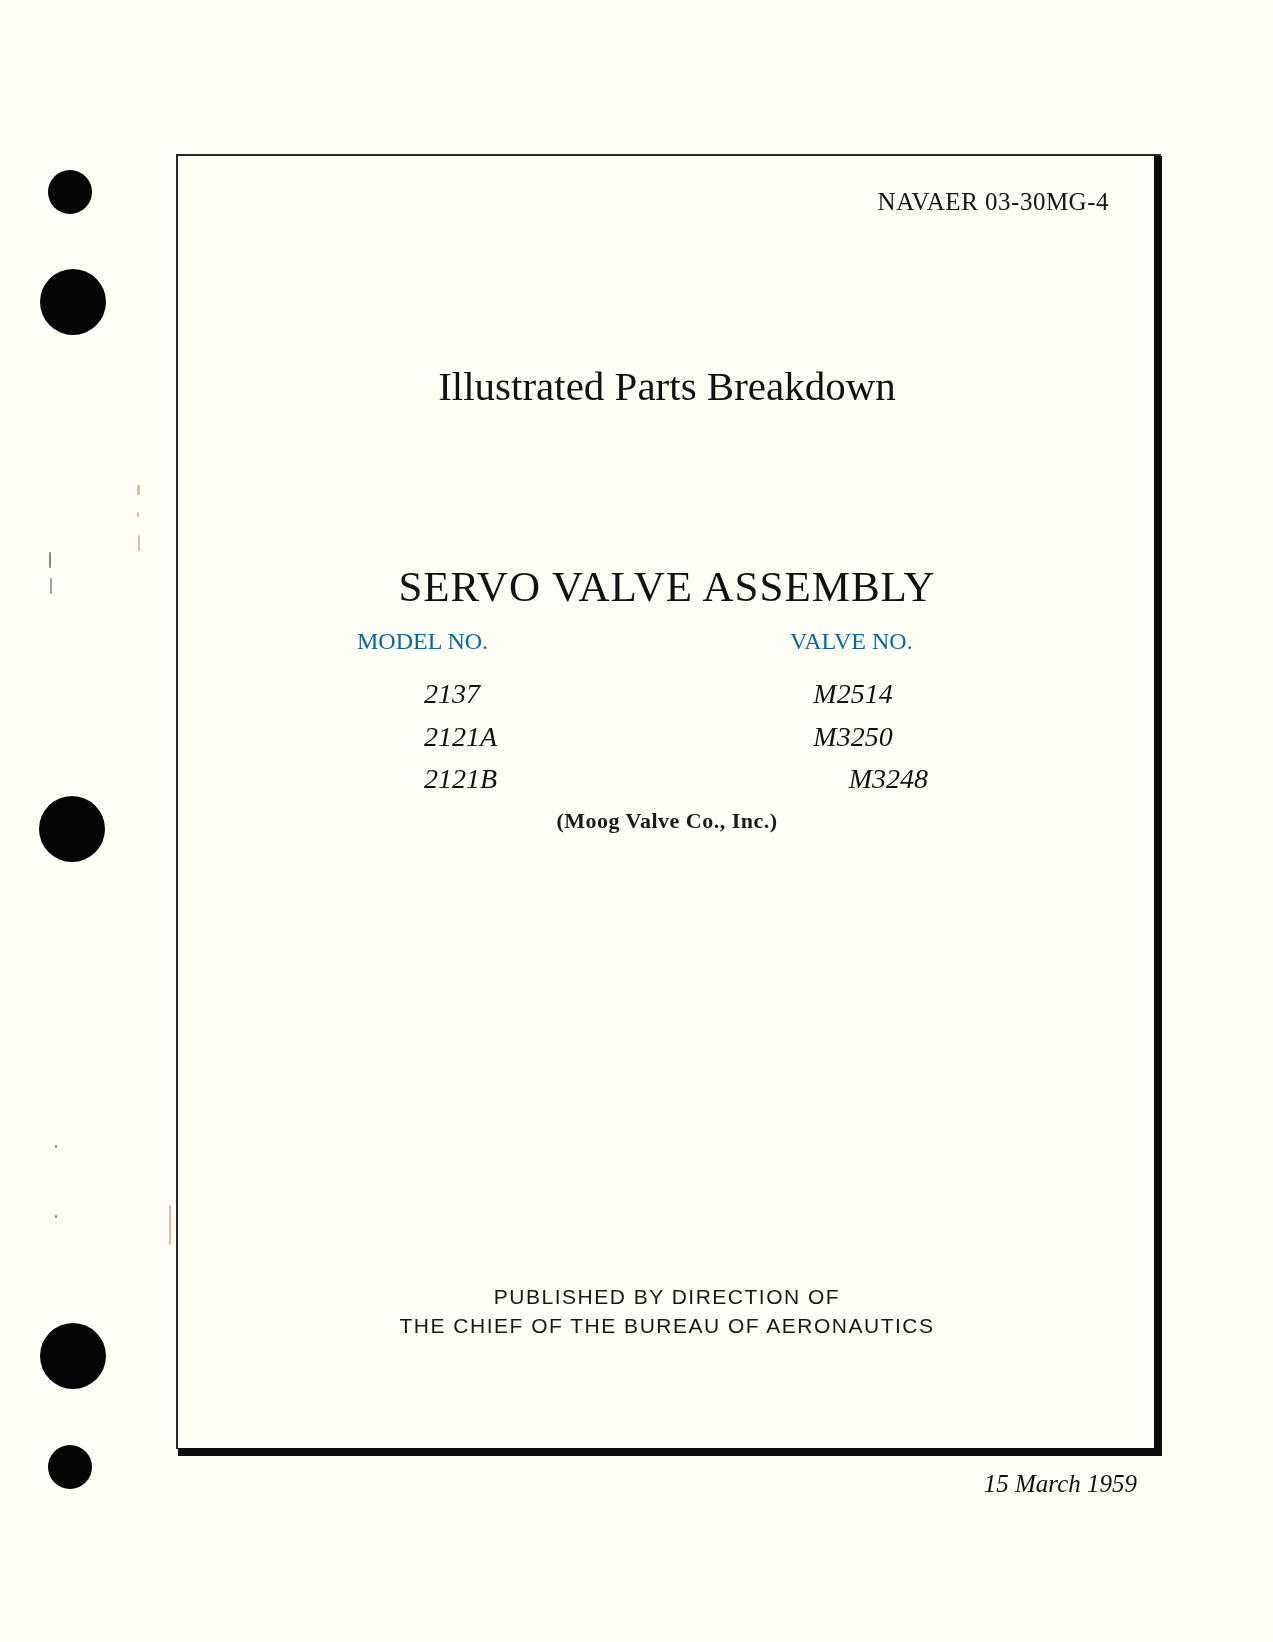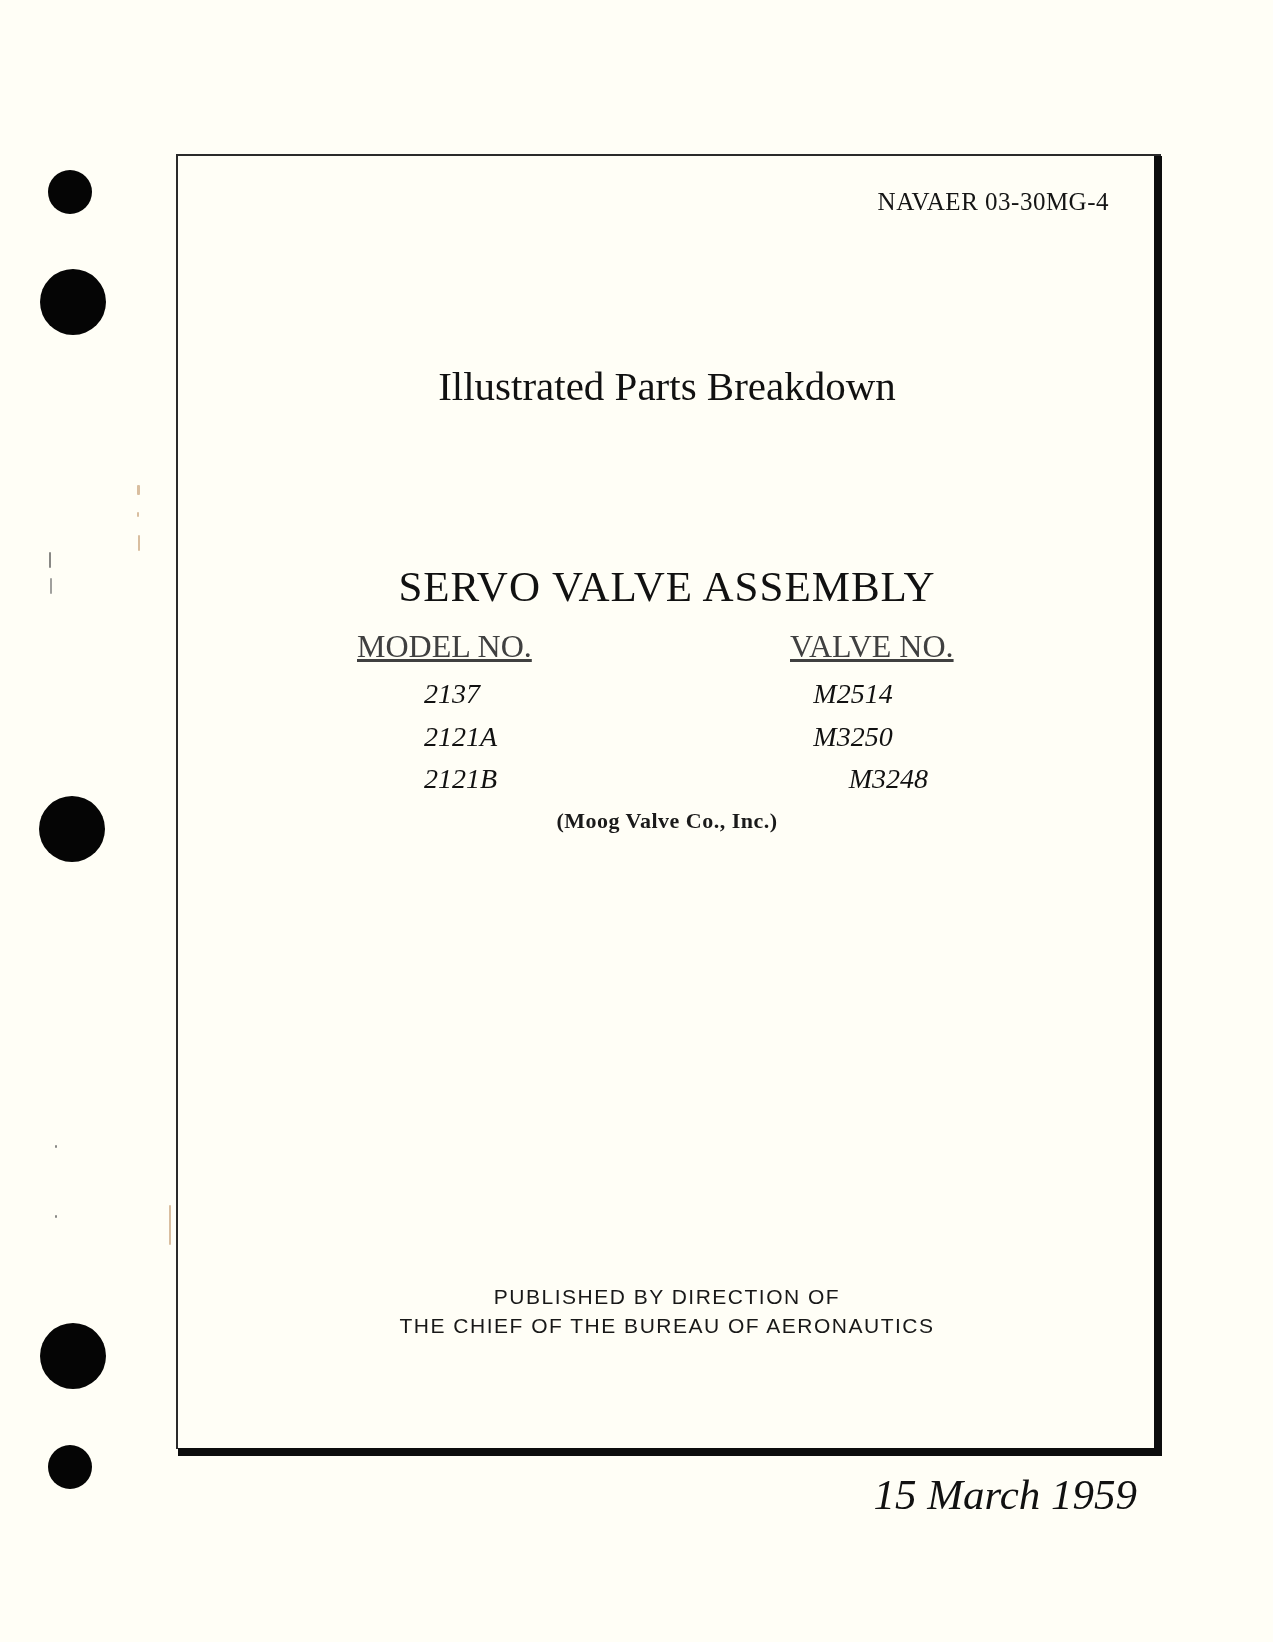--- a/index.html
+++ b/index.html
@@ -82,23 +82,22 @@
       left: 0;
       width: 1334px;
       text-align: center;
       font-size: 43px;
       letter-spacing: 1px;
       color: #111;
     }
     .col-header {
       position: absolute;
       top: 628px;
-      font-size: 32px;
-      color: #404040;
-      text-decoration: underline;
+      font-size: 24px;
+      color: #0369a1;
     }
     .col-model-header { left: 357px; }
     .col-part-header { left: 790px; }
     .cell {
       position: absolute;
       font-size: 28px;
       color: #111;
       font-style: italic;
     }
     .model-cell { left: 424px; }
@@ -123,21 +122,21 @@
       font-size: 21px;
       letter-spacing: 1.5px;
       color: #181818;
     }
     .publisher-line-1 { top: 1285px; }
     .publisher-line-2 { top: 1314px; }
     .pub-date {
       position: absolute;
       top: 1470px;
       right: 136px;
-      font-size: 43px;
+      font-size: 25px;
       font-style: italic;
       color: #111;
     }
   </style>
 </head>
 <body>
 
 <div class="hole" style="left:48px;top:170px;width:44px;height:44px;"></div>
 <div class="hole" style="left:40px;top:269px;width:66px;height:66px;"></div>
 <div class="hole" style="left:39px;top:796px;width:66px;height:66px;"></div>

